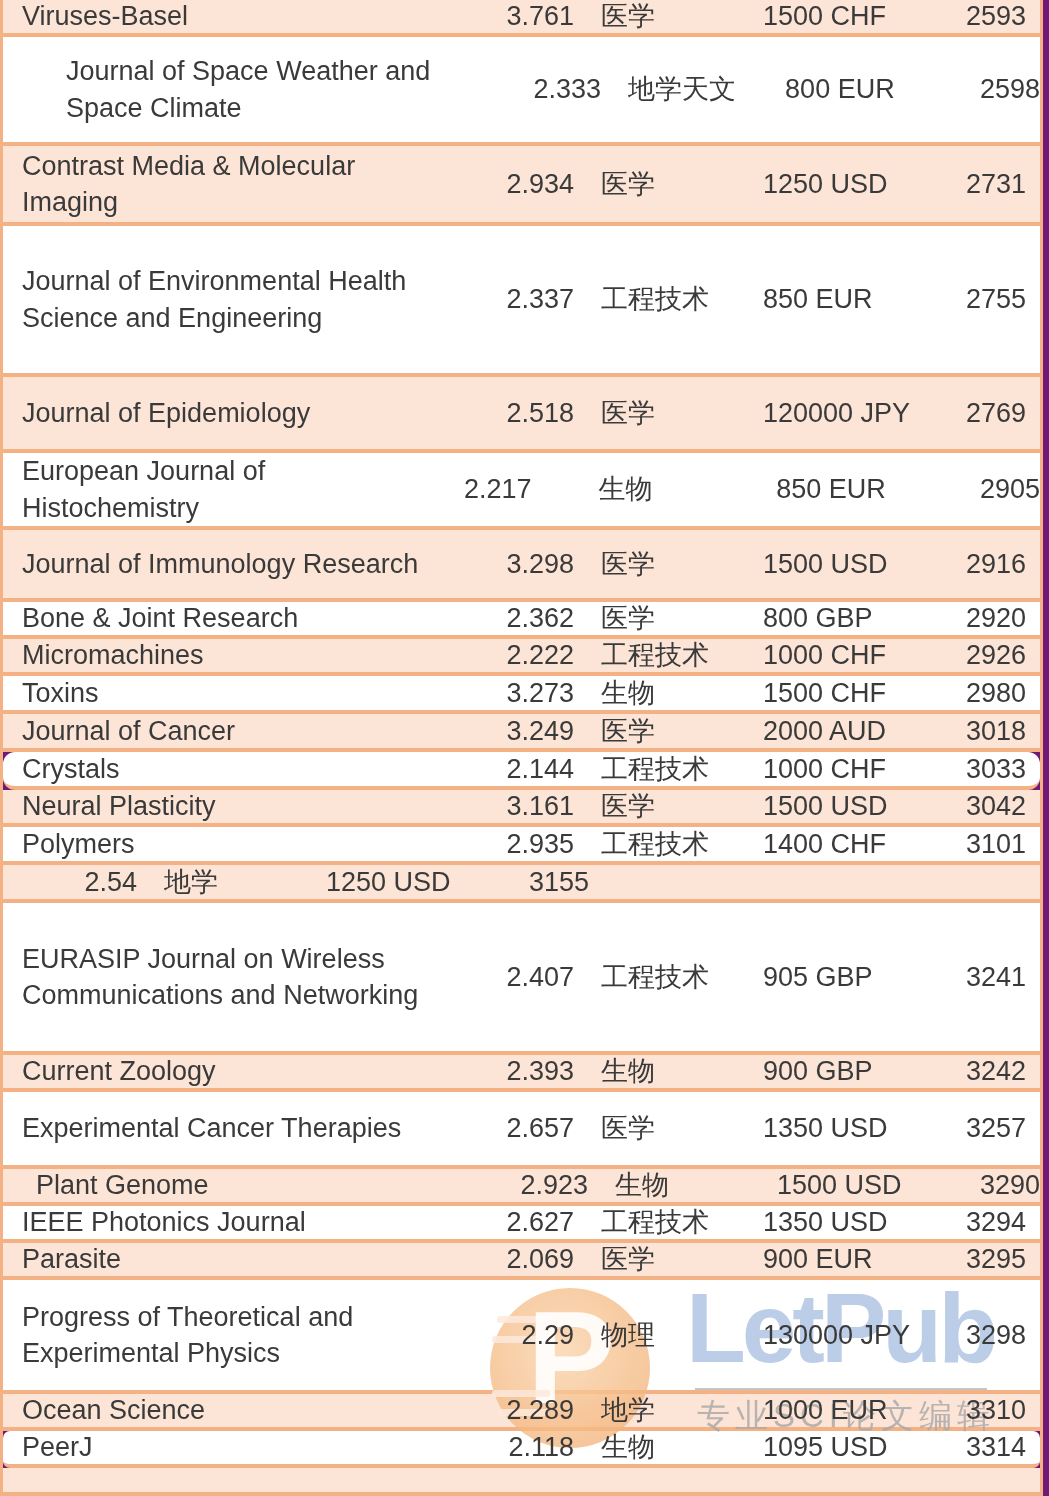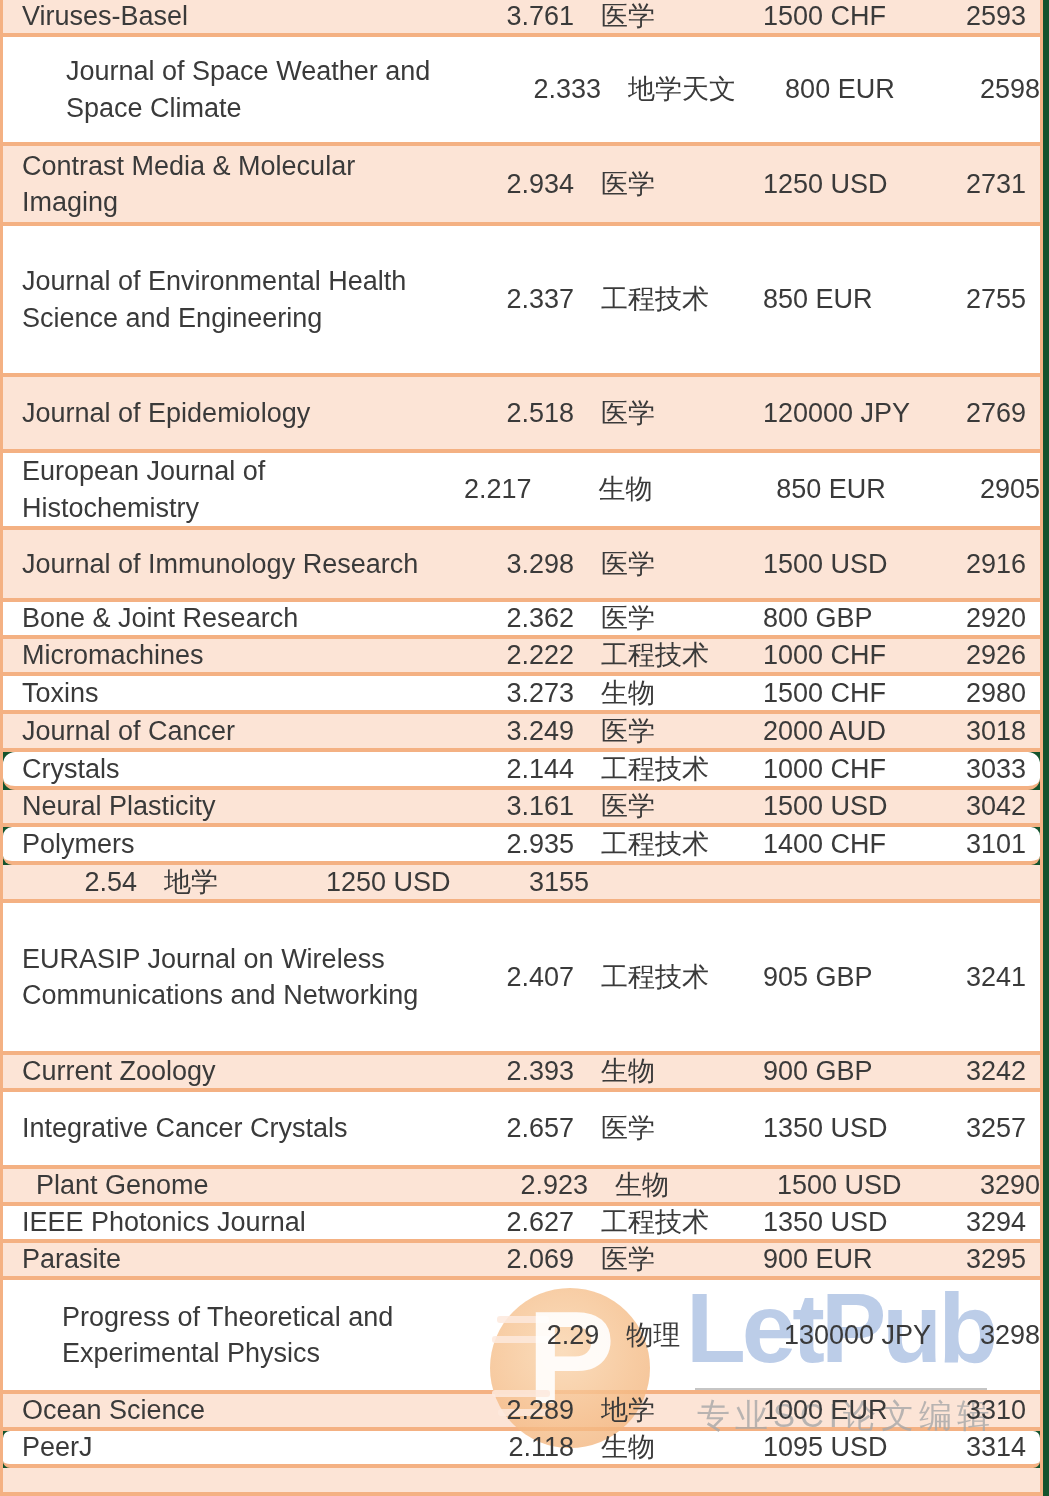--- a/index.html
+++ b/index.html
@@ -11,21 +11,21 @@
   }
   *{margin:0;padding:0;box-sizing:content-box;}
   body{
     font-family:"Liberation Sans","DejaVu Sans",sans-serif;
     background:#ffffff;
   }
   #page{
     position:relative;
     width:1049px;height:1496px;
     overflow:hidden;
-    background:#14532d;
+    background:#701a75;
   }
   .journal-table{
     position:absolute;left:0;top:0;
     width:1037px;
     border-left:3px solid var(--border);
     border-right:3px solid var(--border);
   }
   .row{
     display:flex;
     align-items:center;
@@ -183,21 +183,21 @@
       <div class="cell c-apc"><span>1000 CHF</span></div>
       <div class="cell c-num"><span>3033</span></div>
     </div>
       <div class="row peach" style="height: 33px;">
       <div class="cell c-name"><span>Neural Plasticity</span></div>
       <div class="cell c-if"><span>3.161</span></div>
       <div class="cell c-cat"><span>医学</span></div>
       <div class="cell c-apc"><span>1500 USD</span></div>
       <div class="cell c-num"><span>3042</span></div>
     </div>
-      <div class="row white" style="height: 34px; border-radius: 9px;">
+      <div class="row white" style="height: 34px;">
       <div class="cell c-name"><span>Polymers</span></div>
       <div class="cell c-if"><span>2.935</span></div>
       <div class="cell c-cat"><span>工程技术</span></div>
       <div class="cell c-apc"><span>1400 CHF</span></div>
       <div class="cell c-num"><span>3101</span></div>
     </div>
       <div class="row peach" style="height: 34px;">
       <div class="cell c-if"><span>2.54</span></div>
       <div class="cell c-cat"><span>地学</span></div>
       <div class="cell c-apc"><span>1250 USD</span></div>
@@ -211,21 +211,21 @@
       <div class="cell c-num"><span>3241</span></div>
     </div>
       <div class="row peach" style="height: 33px;">
       <div class="cell c-name"><span>Current Zoology</span></div>
       <div class="cell c-if"><span>2.393</span></div>
       <div class="cell c-cat"><span>生物</span></div>
       <div class="cell c-apc"><span>900 GBP</span></div>
       <div class="cell c-num"><span>3242</span></div>
     </div>
       <div class="row white" style="height: 73px;">
-      <div class="cell c-name"><span>Integrative Cancer Crystals</span></div>
+      <div class="cell c-name"><span>Experimental Cancer Therapies</span></div>
       <div class="cell c-if"><span>2.657</span></div>
       <div class="cell c-cat"><span>医学</span></div>
       <div class="cell c-apc"><span>1350 USD</span></div>
       <div class="cell c-num"><span>3257</span></div>
     </div>
       <div class="row peach" style="height: 33px; justify-content: flex-end;">
       <div class="cell c-name"><span>Plant Genome</span></div>
       <div class="cell c-if"><span>2.923</span></div>
       <div class="cell c-cat"><span>生物</span></div>
       <div class="cell c-apc"><span>1500 USD</span></div>
@@ -238,21 +238,21 @@
       <div class="cell c-apc"><span>1350 USD</span></div>
       <div class="cell c-num"><span>3294</span></div>
     </div>
       <div class="row peach" style="height: 33px;">
       <div class="cell c-name"><span>Parasite</span></div>
       <div class="cell c-if"><span>2.069</span></div>
       <div class="cell c-cat"><span>医学</span></div>
       <div class="cell c-apc"><span>900 EUR</span></div>
       <div class="cell c-num"><span>3295</span></div>
     </div>
-      <div class="row white" style="height: 110px; padding-left: 40px;">
+      <div class="row white" style="height: 110px;">
       <div class="cell c-name"><span>Progress of Theoretical and Experimental Physics</span></div>
       <div class="cell c-if"><span>2.29</span></div>
       <div class="cell c-cat"><span>物理</span></div>
       <div class="cell c-apc"><span>130000 JPY</span></div>
       <div class="cell c-num"><span>3298</span></div>
     </div>
       <div class="row peach" style="height: 33px;">
       <div class="cell c-name"><span>Ocean Science</span></div>
       <div class="cell c-if"><span>2.289</span></div>
       <div class="cell c-cat"><span>地学</span></div>

